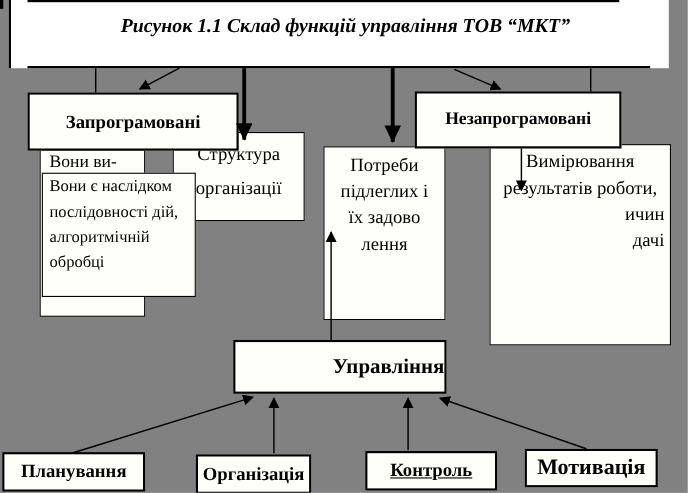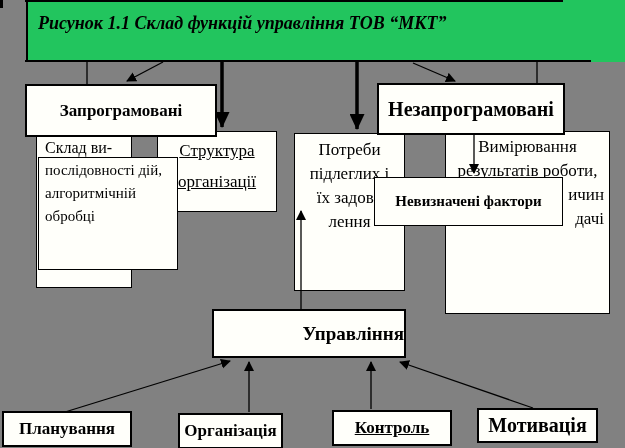--- a/index.html
+++ b/index.html
@@ -18,34 +18,34 @@
     box-sizing:border-box;
   }
   .box.b2{border-width:2px;}
   .lbl{
     display:flex;align-items:center;justify-content:center;
     font-weight:bold;text-align:center;
   }
   .lines{text-align:center;}
   .lines div{white-space:nowrap;}
   #title-box{
-    left:26px;top:0;width:600px;height:62px;
-    background:#22c55e;border:0;border-left:2px solid #000;
+    left:8px;top:0;width:600px;height:62px;
+    background:#ffffff;border:0;border-left:2px solid #000;text-align:center;
   }
   #title-text{
     padding:13px 0 0 10px;
     font-size:18px;font-weight:bold;font-style:italic;
     white-space:nowrap;
   }
   .hline{position:absolute;background:#000;height:2px;}
   #corner-mark{position:absolute;left:0;top:0;width:3px;height:8px;background:#000;}
   #programmed{left:25px;top:84px;width:192px;height:53px;font-size:17px;}
-  #nonprogrammed{left:377px;top:83px;width:188px;height:52px;font-size:20px;}
+  #nonprogrammed{left:377px;top:83px;width:188px;height:52px;font-size:16px;}
   #clear-note{left:36px;top:136px;width:96px;height:152px;font-size:16px;padding:2px 0 0 8px;}
-  #structure{left:157px;top:131px;width:120px;height:81px;font-size:17px;line-height:31px;padding-top:3px;text-decoration:underline;}
+  #structure{left:157px;top:120px;width:120px;height:81px;font-size:17px;line-height:31px;padding-top:3px;}
   #callout{left:38px;top:157px;width:140px;height:113px;font-size:15px;line-height:23px;padding:1px 0 0 6px;text-align:left;}
   #needs{left:294px;top:133px;width:111px;height:158px;font-size:17px;line-height:24px;padding-top:4px;}
   #measurement{left:445px;top:131px;width:165px;height:183px;font-size:17px;line-height:24px;padding-top:3px;}
   #measurement .frag{text-align:right;padding-right:5px;}
   #uncertain{left:374px;top:177px;width:189px;height:49px;font-size:15px;}
   #management{left:212px;top:309px;width:194px;height:49px;font-size:19px;justify-content:flex-end;}
   #planning{left:2px;top:411px;width:130px;height:36px;font-size:17px;justify-content:center;}
   #organization{left:178px;top:413px;width:105px;height:36px;font-size:17px;}
   #control{left:332px;top:410px;width:120px;height:36px;font-size:17px;text-decoration:underline;}
   #motivation{left:477px;top:408px;width:121px;height:35px;font-size:20px;}
@@ -60,21 +60,21 @@
 <div id="stage">
 
   <div class="box" id="title-box">
     <div id="title-text">Рисунок 1.1 Склад функцій управління ТОВ “МКТ”</div>
   </div>
   <div class="hline" style="left:25px;top:0;width:538px;"></div>
   <div class="hline" style="left:25px;top:60px;width:566px;"></div>
   <div id="corner-mark"></div>
 
   <div class="box" id="clear-note" style="z-index:1">
-    <span>Склад ви-</span>
+    <span>Вони ви-</span>
   </div>
   <div class="box lines" id="structure" style="z-index:2">
     <div>Структура</div>
     <div>організації</div>
   </div>
   <div class="box lines" id="needs" style="z-index:1">
     <div>Потреби</div>
     <div>підлеглих і</div>
     <div>їх задово</div>
     <div>лення</div>
@@ -86,26 +86,24 @@
     <div class="frag">дачі</div>
   </div>
 
   <div class="box b2 lbl" id="programmed" style="z-index:3">
     <span>Запрограмовані</span>
   </div>
   <div class="box b2 lbl" id="nonprogrammed" style="z-index:3">
     <span>Незапрограмовані</span>
   </div>
   <div class="box" id="callout" style="z-index:4">
+    <div>Вони є наслідком</div>
     <div>послідовності дій,</div>
     <div>алгоритмічній</div>
     <div>обробці</div>
-  </div>
-  <div class="box lbl" id="uncertain" style="z-index:4">
-    <span>Невизначені фактори</span>
   </div>
 
   <div class="box b2 lbl" id="management" style="z-index:1">
     <span>Управління</span>
   </div>
   <div class="box b2 lbl" id="planning" style="z-index:1">
     <span>Планування</span>
   </div>
   <div class="box b2 lbl" id="organization" style="z-index:1">
     <span>Організація</span>

